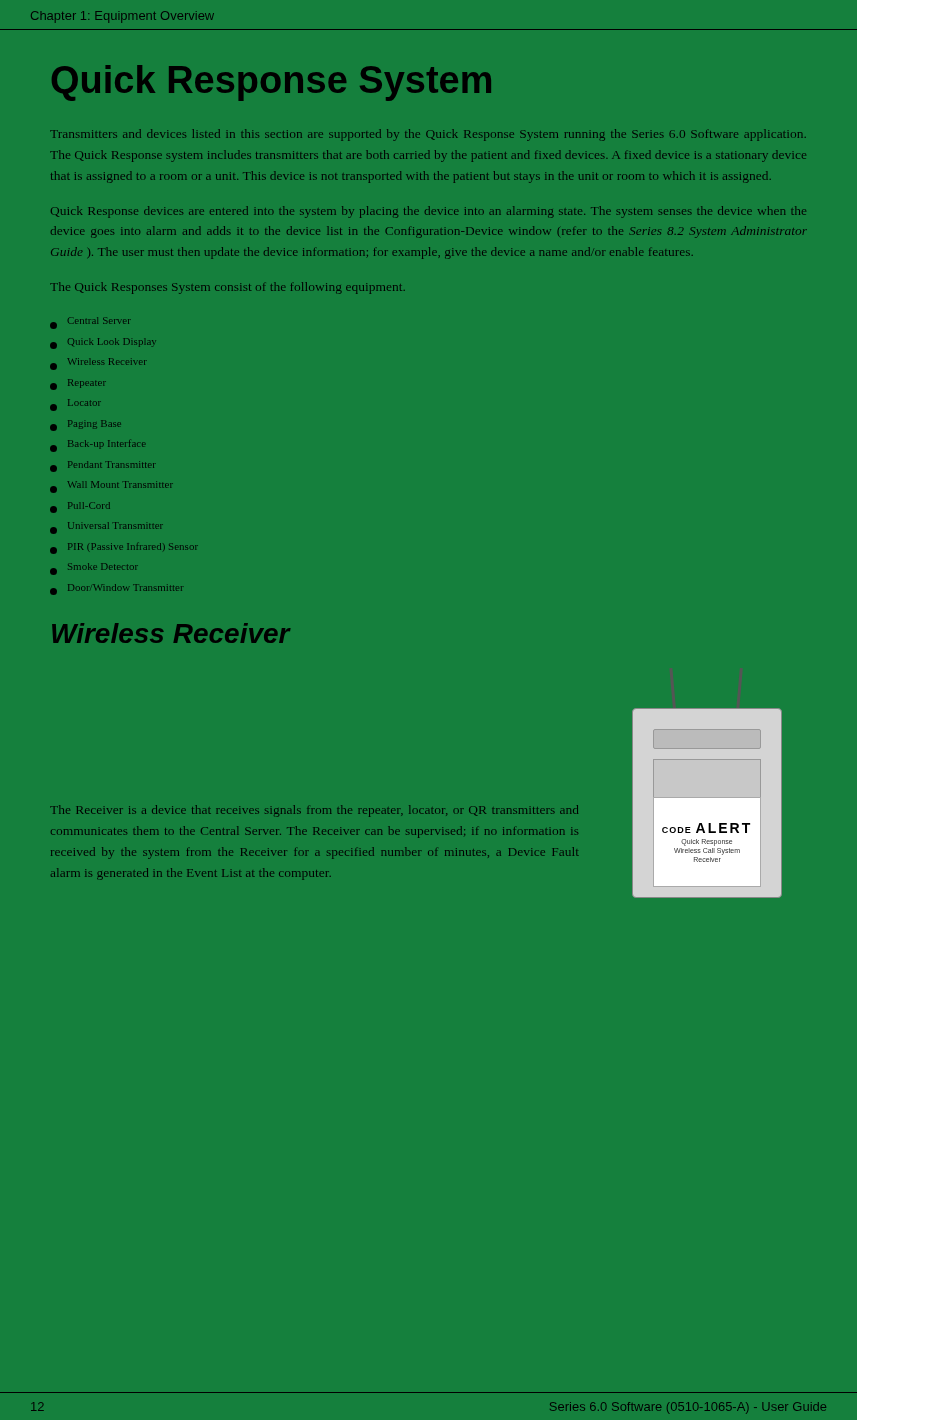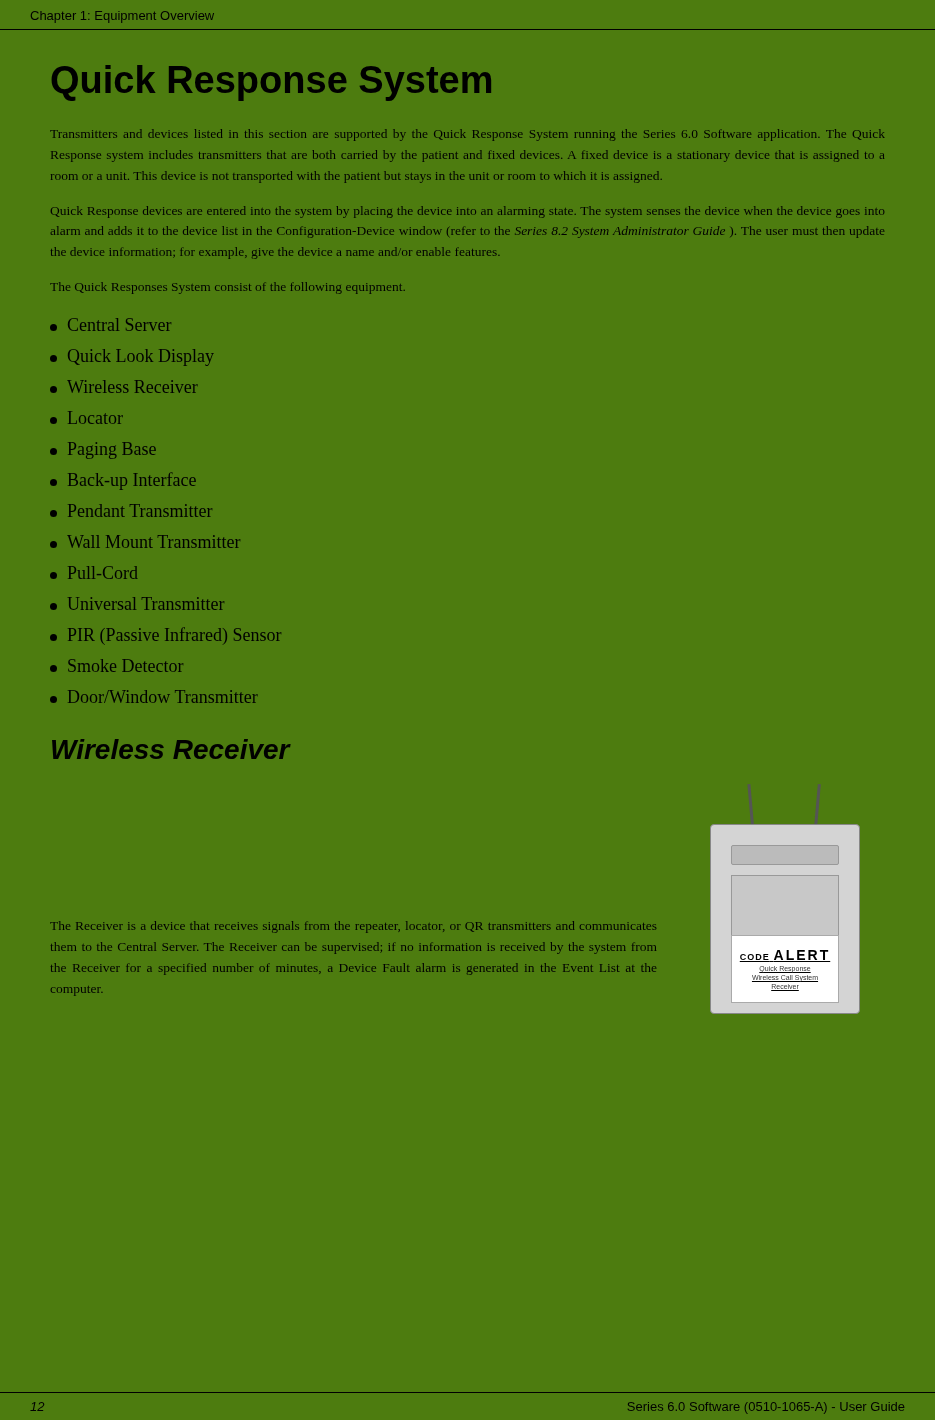--- a/index.html
+++ b/index.html
@@ -12,23 +12,23 @@
       font-family: "Times New Roman", Times, serif;
       font-size: 14px;
       background: #ffffff;
       color: #000000;
       width: 941px;
       min-height: 1420px;
       position: relative;
     }
 
     .page-container {
-      width: 935px;
+      width: 857px;
       min-height: 1420px;
-      background: #4d7c0f;
+      background: #15803d;
       position: relative;
       padding: 0;
     }
 
     
     .page-header {
       border-bottom: 1px solid #000;
       padding: 8px 30px 6px 30px;
       display: flex;
       align-items: center;
@@ -48,21 +48,20 @@
       align-items: center;
       position: absolute;
       bottom: 0;
       left: 0;
       right: 0;
     }
 
     .footer-page-num {
       font-size: 13px;
       font-family: "Arial", sans-serif;
-      font-style: italic;
     }
 
     .footer-title {
       font-size: 13px;
       font-family: "Arial", sans-serif;
     }
 
     
     .content-area {
       padding: 30px 50px 60px 50px;
@@ -93,22 +92,22 @@
 
     
     .equipment-list {
       list-style: none;
       margin: 0 0 18px 0;
       padding: 0;
     }
 
     .equipment-list li {
       display: flex;
-      align-items: center;
-      font-size: 18px;
+      align-items: flex-end;
+      font-size: 11px;
       margin-bottom: 4px;
       font-family: "Times New Roman", Times, serif;
       line-height: 1.5;
     }
 
     .bullet-dot {
       display: inline-block;
       width: 16px;
       height: 16px;
       background: #000;
@@ -188,23 +187,22 @@
       transform: rotate(5deg);
     }
 
     .device-label-area {
       position: absolute;
       bottom: 10px;
       left: 20px;
       right: 20px;
       background: #fff;
       border: 1px solid #aaa;
-      padding: 12px 4px;
+      padding: 23px 4px;
       text-align: center;
-      text-decoration: underline;
     }
 
     .device-brand {
       font-family: "Arial", sans-serif;
       font-size: 10px;
       font-weight: bold;
       letter-spacing: 1px;
       display: block;
       line-height: 1.1;
     }
@@ -272,20 +270,24 @@
           <span class="bullet-dot"></span>
           <span>Central Server</span>
         </li>
         <li>
           <span class="bullet-dot"></span>
           <span>Quick Look Display</span>
         </li>
         <li>
           <span class="bullet-dot"></span>
           <span>Wireless Receiver</span>
+        </li>
+        <li>
+          <span class="bullet-dot"></span>
+          <span>Repeater</span>
         </li>
         <li>
           <span class="bullet-dot"></span>
           <span>Locator</span>
         </li>
         <li>
           <span class="bullet-dot"></span>
           <span>Paging Base</span>
         </li>
         <li>

